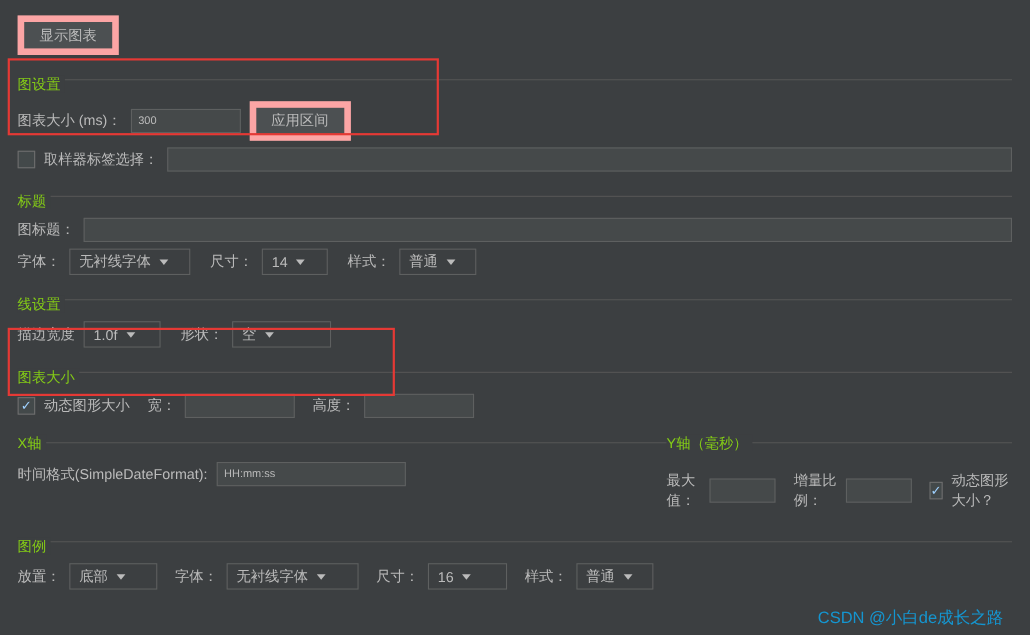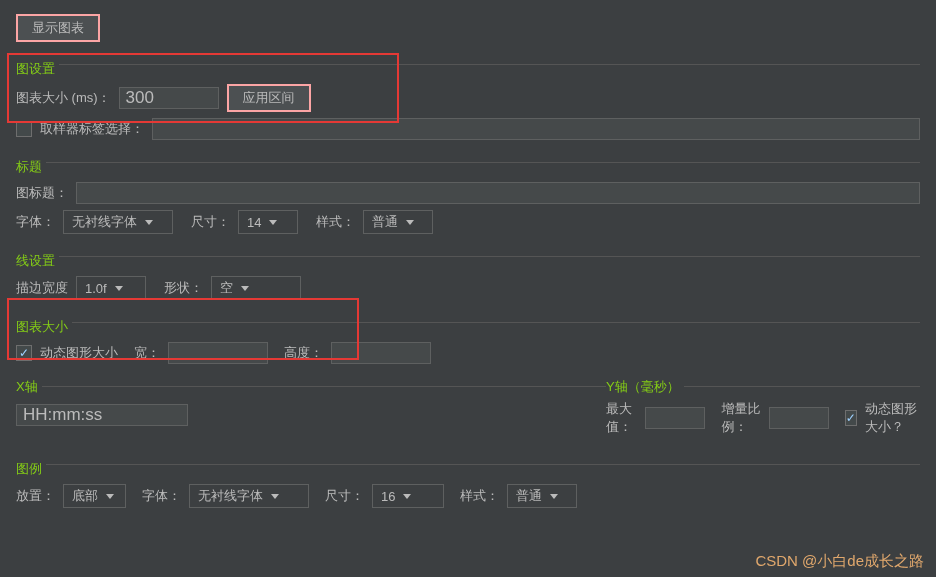--- a/index.html
+++ b/index.html
@@ -9,33 +9,33 @@
   font-family: "Microsoft YaHei", sans-serif;
   font-size: 13px;
   width: 936px;
   height: 577px;
   overflow: hidden;
   position: relative;
   padding: 8px 16px;
 }
 .btn {
   background: #4c5052;
-  border: 2px solid #fca5a5;
+  border: 6px solid #fca5a5;
   color: #bbbbbb;
   padding: 3px 14px;
   cursor: pointer;
   font-size: 13px;
 }
 .input {
   background: #45494a;
   border: 1px solid #5e6060;
   color: #bbbbbb;
   padding: 2px 6px;
   height: 22px;
-  font-size: 17px;
+  font-size: 10px;
 }
 .select {
   background: #3c3f41;
   border: 1px solid #5e6060;
   color: #bbbbbb;
   padding: 2px 8px;
   height: 24px;
   display: inline-flex;
   align-items: center;
   gap: 8px;
@@ -72,22 +72,22 @@
   position: relative; background: #3c3f41; padding: 0 4px 0 0;
   z-index: 1; color: #84cc16;
 }
 .redbox {
   border: 2px solid #e53935;
   position: absolute;
   pointer-events: none;
 }
 .watermark {
   position: absolute;
-  bottom: 6px; right: 12px;
-  color: #fdba74;
+  bottom: 6px; right: 24px;
+  color: #0ea5e9;
   font-size: 15px;
   opacity: 0.85;
 }
 .label { color: #bbbbbb; }
 .wide { flex: 1; }
 </style>
 </head>
 <body>
 
 <div class="row">
@@ -164,43 +164,44 @@
     <span class="label" style="margin-left:8px">高度：</span>
     <input class="input" style="width: 100px;" value="">
   </div>
 </div>
 
 <div style="display:flex; gap:0; margin-top:14px;">
   <div style="flex:0 0 590px; position:relative;">
     <div class="fieldset-line" style="top:8px"></div>
     <span class="legend" style="position:relative">X轴</span>
     <div class="row" style="margin-top:8px">
+      <span class="label">时间格式(SimpleDateFormat):</span>
       <input class="input" style="width: 172px;" value="HH:mm:ss">
     </div>
   </div>
   <div style="flex:1; position:relative;">
     <div class="fieldset-line" style="top:8px"></div>
     <span class="legend" style="position:relative">Y轴（毫秒）</span>
-    <div class="row" style="margin-top:4px">
+    <div class="row" style="margin-top:16px">
       <span class="label">最大值：</span>
       <input class="input" style="width: 60px;" value="">
       <span class="label" style="margin-left:8px">增量比例：</span>
       <input class="input" style="width: 60px;" value="">
       <span class="checkbox checked" style="margin-left:8px"></span>
       <span class="label">动态图形大小？</span>
     </div>
   </div>
 </div>
 
 <div class="fieldset">
   <div class="fieldset-line"></div>
   <span class="legend">图例</span>
   <div class="row">
     <span class="label">放置：</span>
-    <div class="select" style="width:63px">
+    <div class="select" style="width:80px">
       <span>底部</span>
       <span class="caret"></span>
     </div>
     <span class="label" style="margin-left:8px">字体：</span>
     <div class="select" style="width:120px">
       <span>无衬线字体</span>
       <span class="caret"></span>
     </div>
     <span class="label" style="margin-left:8px">尺寸：</span>
     <div class="select" style="width:72px">

